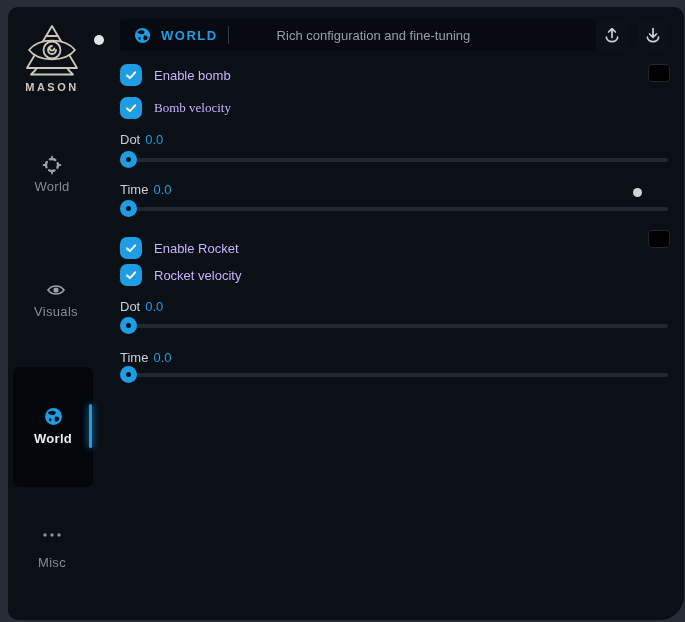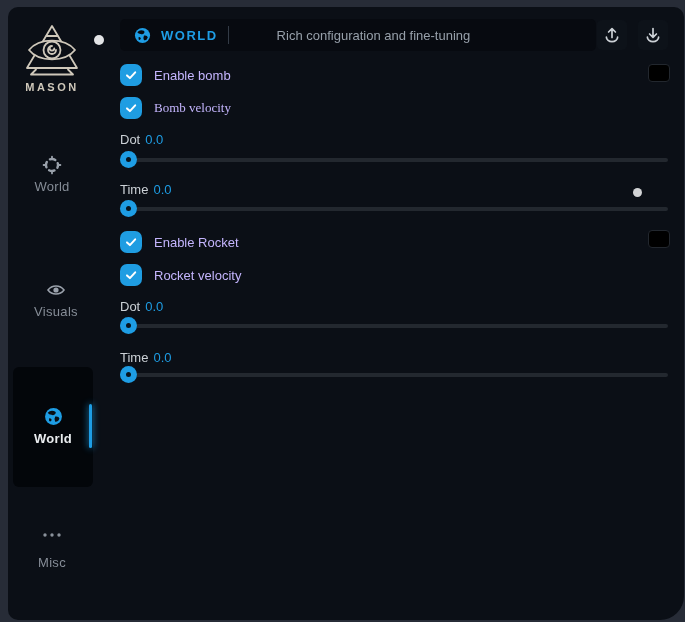--- a/index.html
+++ b/index.html
@@ -204,21 +204,21 @@
     </div>
     <div class="slider-track" style="top:151px;"></div>
     <div class="slider-thumb" style="top:144px;"></div>
 
     <div class="slider-label" style="top:175px;">
       <span>Time</span><span class="val">0.0</span>
     </div>
     <div class="slider-track" style="top:200px;"></div>
     <div class="slider-thumb" style="top:193px;"></div>
 
-    <div class="check-row" style="top:224px;justify-content:space-between;">
+    <div class="check-row" style="top:230px;justify-content:space-between;">
       <span class="checkbox">
         <svg width="14" height="14" viewBox="0 0 14 14" fill="none" stroke="#fff" stroke-width="2" stroke-linecap="round" stroke-linejoin="round">
             <path d="M3 7.4 L5.9 10.1 L11.2 4.3"></path>
           </svg>
       </span>
       <span class="check-label">Enable Rocket</span>
     </div>
     <div class="swatch" style="top:223px;"></div>
 
     <div class="check-row" style="top:257px;">

